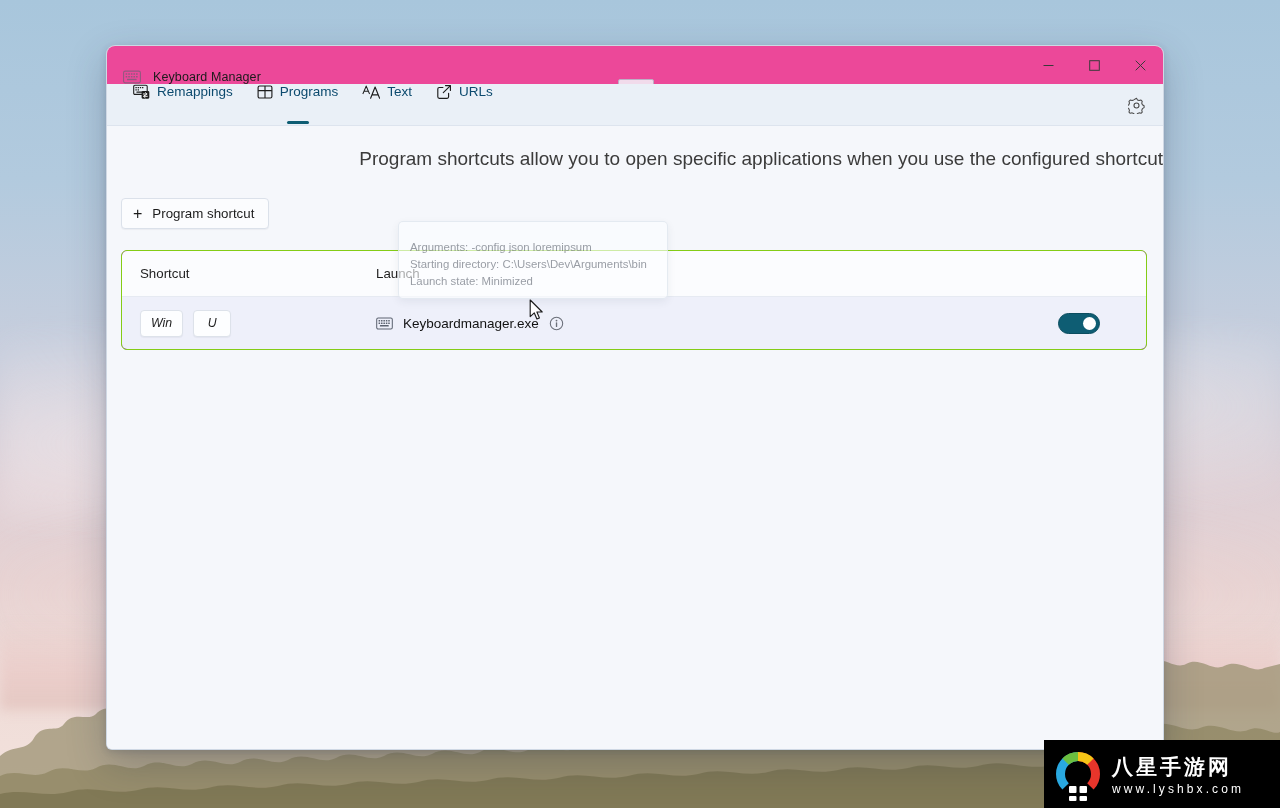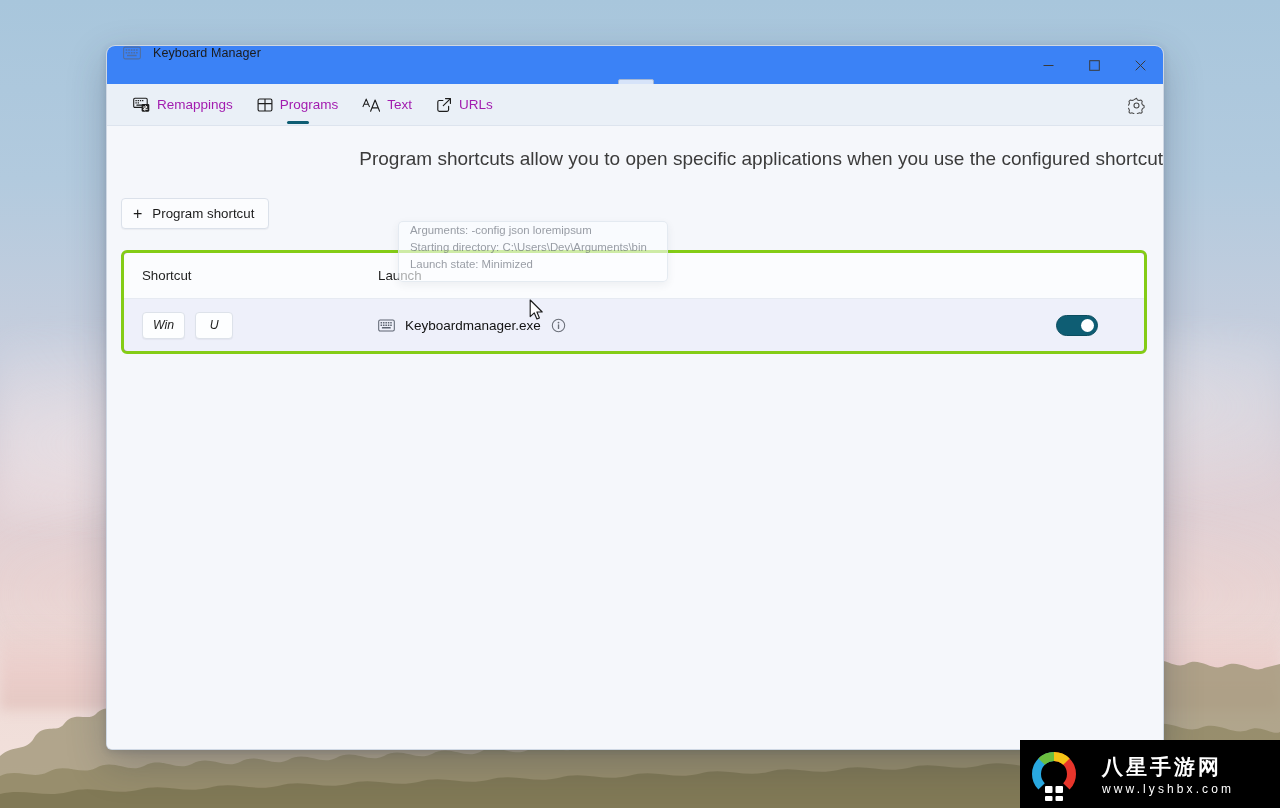--- a/index.html
+++ b/index.html
@@ -59,23 +59,23 @@
     background: #f5f7fb;
     border-radius: 9px 9px 6px 6px;
     box-shadow: 0 14px 38px rgba(40,52,72,.28), 0 2px 7px rgba(40,52,72,.16);
     overflow: hidden;
     border: 1px solid rgba(170,185,205,.5);
   }
 
   
   #title-bar {
     height: 38px;
-    background: #3b82f6;
-    display: flex;
-    align-items: flex-start;
+    background: #ec4899;
+    display: flex;
+    align-items: flex-end;
     padding-left: 16px;
     position: relative;
   }
   #title-bar-icon { width: 18px; height: 14px; margin-right: 12px; opacity: .62; }
   #title-text {
     font-size: 12.5px;
     color: #1b1b1b;
     letter-spacing: .1px;
   }
   .win-btns {
@@ -110,26 +110,25 @@
     height: 42px;
     background: #eaf0f7;
     display: flex;
     align-items: center;
     padding-left: 14px;
     position: relative;
     border-bottom: 1px solid #dde4ee;
   }
   .nav-tab {
     display: flex;
-    align-items: center;
     gap: 7px;
     height: 42px;
     padding: 0 12px;
     position: relative;
-    color: #a21caf;
+    color: #0c4a6e;
     font-size: 13.5px;
     cursor: default;
   }
   .nav-tab .underline {
     position: absolute;
     left: 50%; transform: translateX(-50%);
     bottom: 2px;
     width: 22px; height: 3px;
     border-radius: 2px;
     background: #0e5d73;
@@ -171,21 +170,21 @@
     color: #1b1b1b;
     box-shadow: 0 1px 1px rgba(30,40,60,.05);
   }
   .plus-glyph { font-size: 16px; line-height: 1; font-weight: 300; color:#1b1b1b; }
 
   
   #shortcut-table {
     margin-top: 21px;
     width: 1026px;
     background: #701a75;
-    border: 3px solid #84cc16;
+    border: 1px solid #84cc16;
     border-radius: 6px;
     overflow: hidden;
   }
   #table-header {
     display: flex;
     align-items: center;
     height: 46px;
     padding: 0 18px;
     background: #fbfcfe;
     font-size: 13.3px;
@@ -242,21 +241,21 @@
     border-radius: 50%;
     background: #ffffff;
   }
 
   
   #program-tooltip {
     position: absolute;
     left: 398px;
     top: 221px;
     width: 270px;
-    padding: 0 11px 8px 11px;
+    padding: 17px 11px 8px 11px;
     background: rgba(252,253,255,.62);
     border: 1px solid rgba(214,221,232,.6);
     border-radius: 5px;
     box-shadow: 0 3px 9px rgba(40,52,72,.07);
     font-size: 11.4px;
     line-height: 17px;
     color: rgba(92,98,110,.62);
     pointer-events: none;
     z-index: 30;
   }
@@ -268,25 +267,25 @@
     top: 299px;
     width: 15px; height: 22px;
     z-index: 40;
     pointer-events: none;
   }
 
   
   #watermark {
     position: absolute;
     right: 0; bottom: 0;
-    width: 260px; height: 68px;
+    width: 236px; height: 68px;
     background: #000;
     display: flex;
     align-items: center;
-    gap: 20px;
+    gap: 6px;
     padding: 5px 6px;
     z-index: 50;
   }
   #watermark-logo { width: 56px; height: 56px; flex: none; }
   #watermark-text { display: flex; flex-direction: column; gap: 2px; }
   #watermark-cn {
     font-size: 21px;
     font-weight: bold;
     color: #ffffff;
     letter-spacing: 3px;

